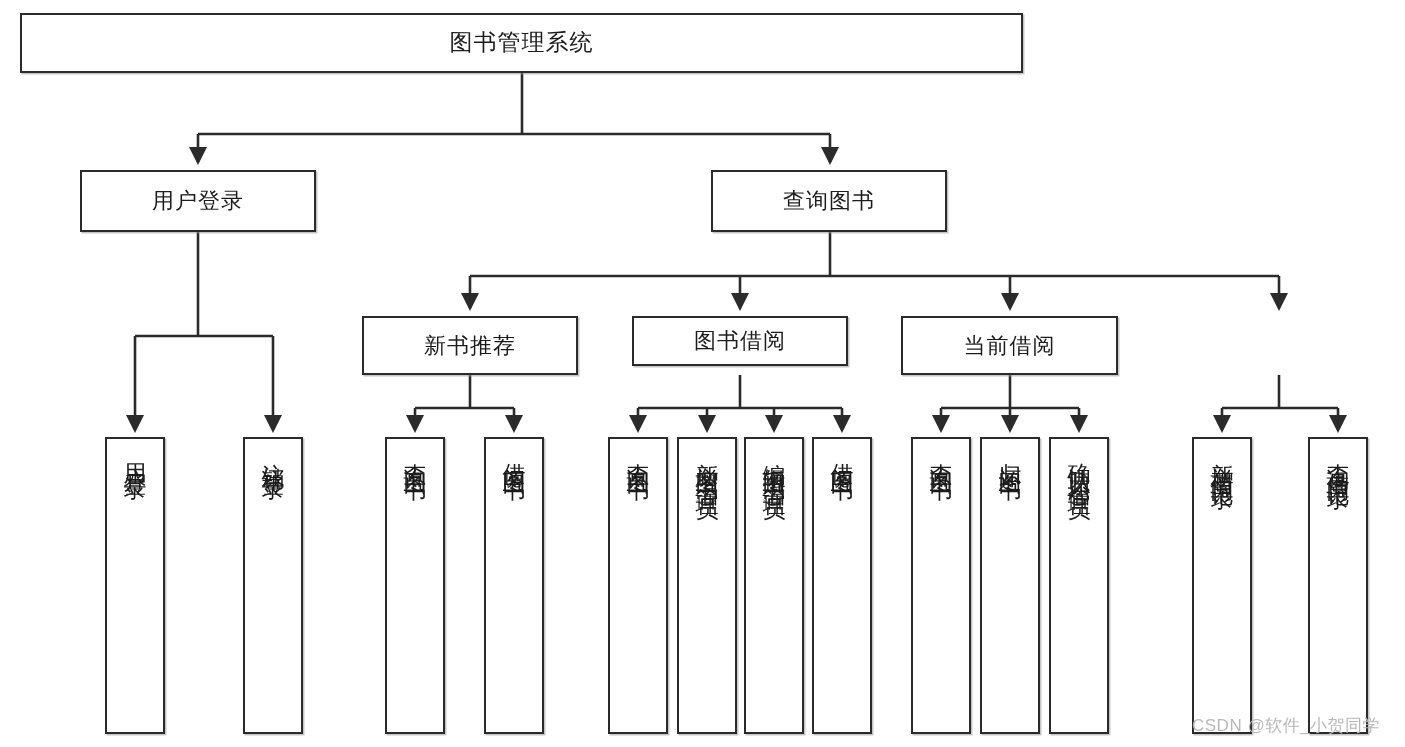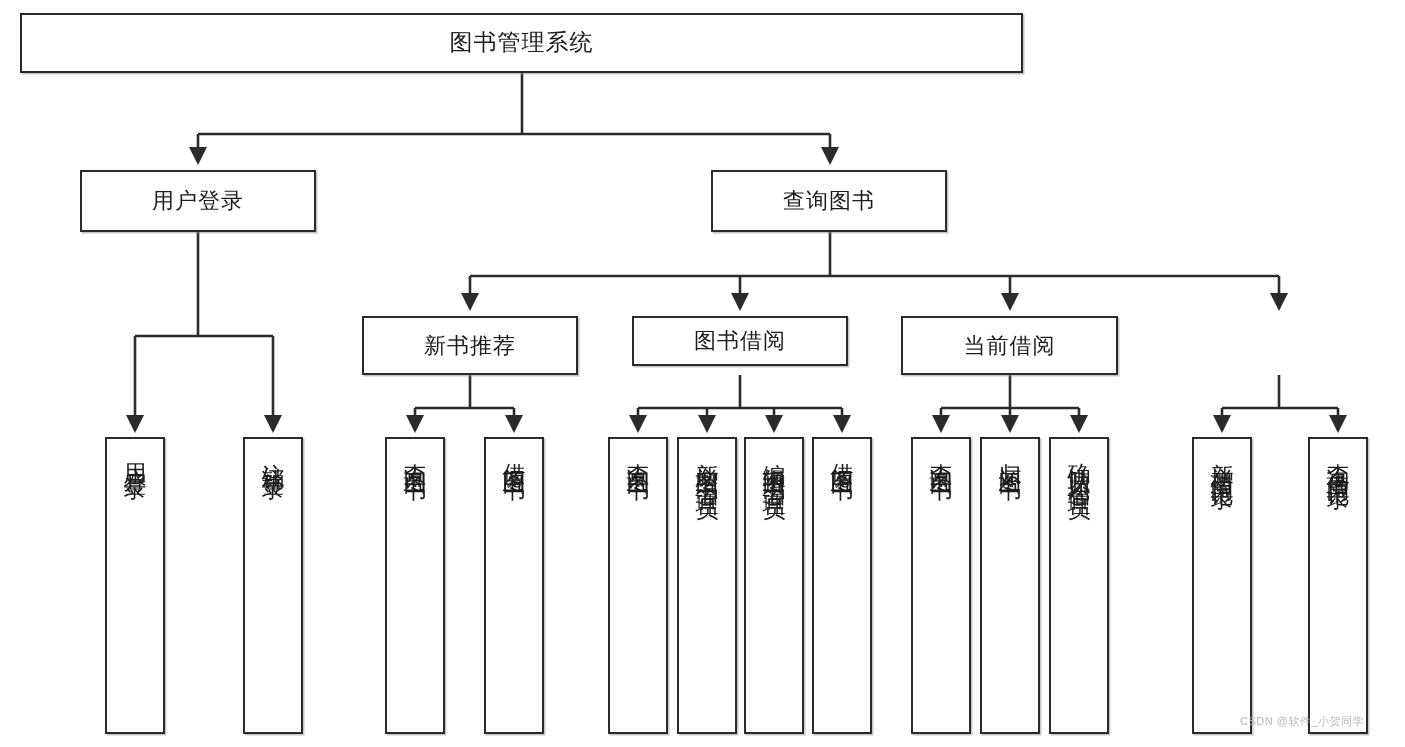--- a/index.html
+++ b/index.html
@@ -31,26 +31,25 @@
     writing-mode:vertical-rl;
     text-orientation:upright;
     font-size:23px;
     letter-spacing:5px;
     line-height:1.0;
     white-space:normal;
   }
   #watermark{
     position:absolute;
     left:1192px;top:714px;
-    font-size:11px;
+    font-size:17px;
     color:#b9b9b9;
     letter-spacing:0.5px;
     white-space:nowrap;
     pointer-events:none;
-    padding-left:48px;
   }
 </style>
 </head>
 <body>
 
 <div id="diagram-root">
 
   <svg id="wires" viewBox="0 0 1405 747" xmlns="http://www.w3.org/2000/svg">
     <defs>
       <marker id="arrow" viewBox="0 0 12 12" refX="10" refY="6" markerWidth="7" markerHeight="7" orient="auto-start-reverse">

